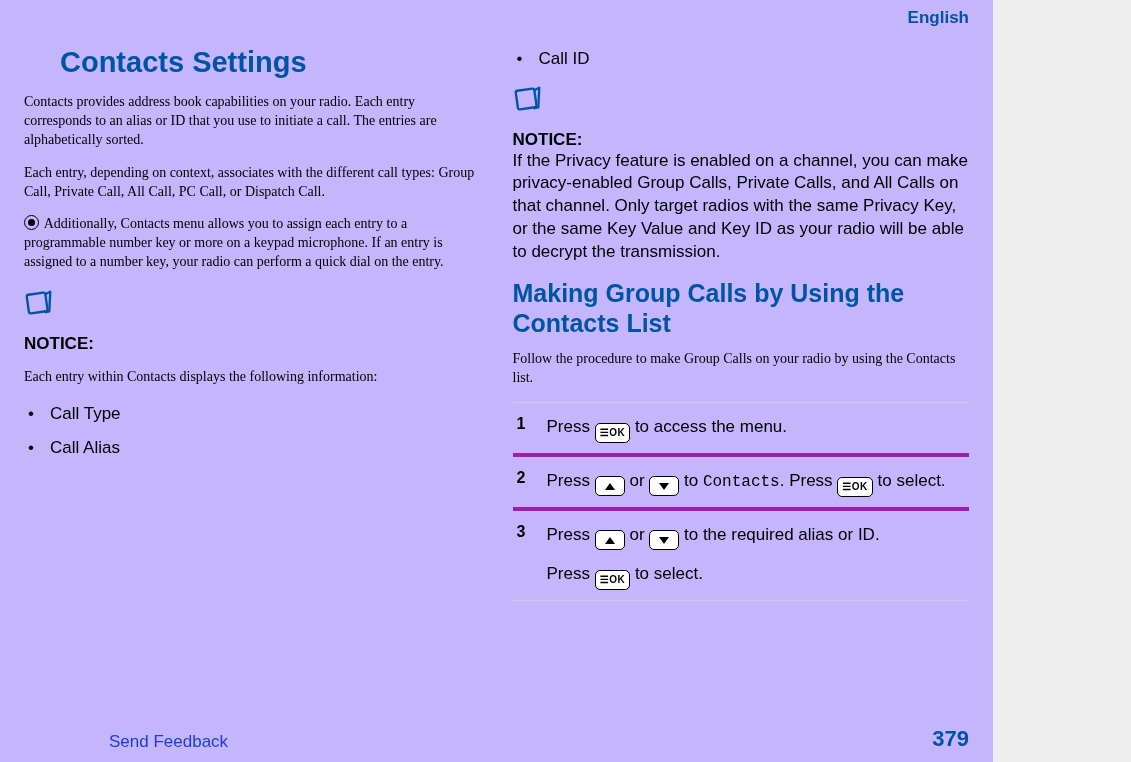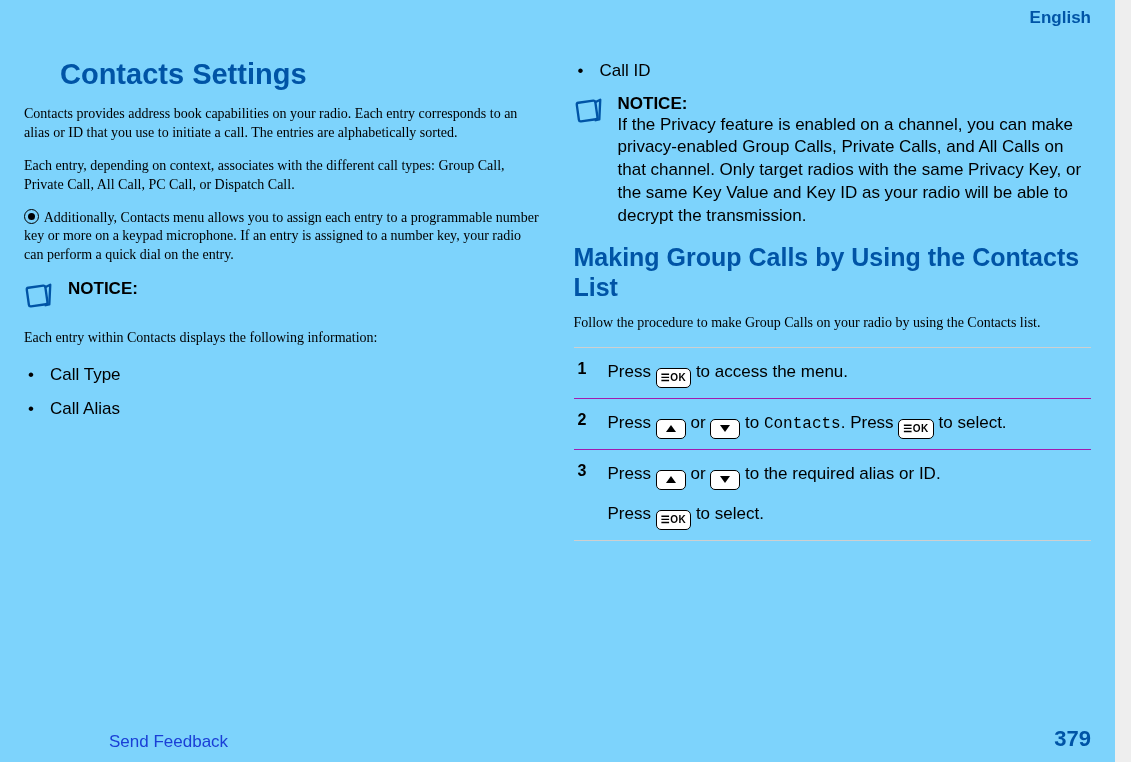--- a/index.html
+++ b/index.html
@@ -1,22 +1,22 @@
 <!DOCTYPE html>
 <html><head>
 <meta charset="utf-8">
 <style>
   * { box-sizing: border-box; margin: 0; padding: 0; }
   html, body { width: 1131px; height: 762px; background: #eeeeee; font-family: Arial, Helvetica, sans-serif; }
   .page {
     position: relative;
-    width: 1115px;
+    width: 993px;
     height: 762px;
-    background: #7dd3fc;
-    padding: 22px 24px 0 24px;
+    background: #c4b5fd;
+    padding: 10px 24px 0 24px;
   }
   .lang {
     position: absolute;
     top: 8px;
     right: 24px;
     color: #0054a6;
     font-weight: bold;
     font-size: 17px;
   }
   .cols {
@@ -63,20 +63,21 @@
     position: absolute;
     left: 3px; top: 3px;
     width: 7px; height: 7px;
     background: #000;
     border-radius: 50%;
   }
   .notice {
     display: flex;
     gap: 12px;
     margin-bottom: 14px;
+    flex-direction: column;
   }
   .notice-icon {
     flex: 0 0 32px;
     padding-top: 2px;
   }
   .notice-body { flex: 1; }
   .notice-title { font-weight: bold; font-size: 17px; }
   .notice-text { font-size: 17px; line-height: 1.35; }
   .mono {
     font-family: "Courier New", monospace;
@@ -104,21 +105,21 @@
     list-style: none;
     counter-reset: step;
     margin-top: 6px;
   }
   ol.steps li {
     counter-increment: step;
     position: relative;
     padding: 10px 0 10px 34px;
     font-size: 17px;
     line-height: 1.6;
-    border-top: 1px solid #a21caf;
+    border-top: 4px solid #a21caf;
   }
   ol.steps li:first-child { border-top: 1px solid #cfcfcf; }
   ol.steps li:last-child { border-bottom: 1px solid #cfcfcf; }
   ol.steps li::before {
     content: counter(step);
     position: absolute;
     left: 4px;
     top: 8px;
     font-weight: bold;
     font-size: 16px;

